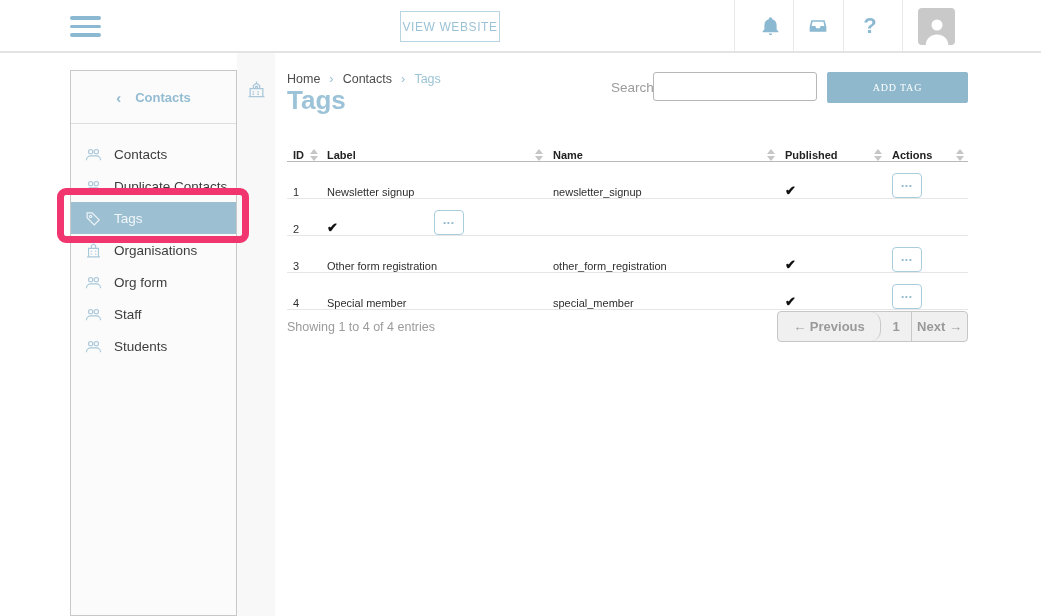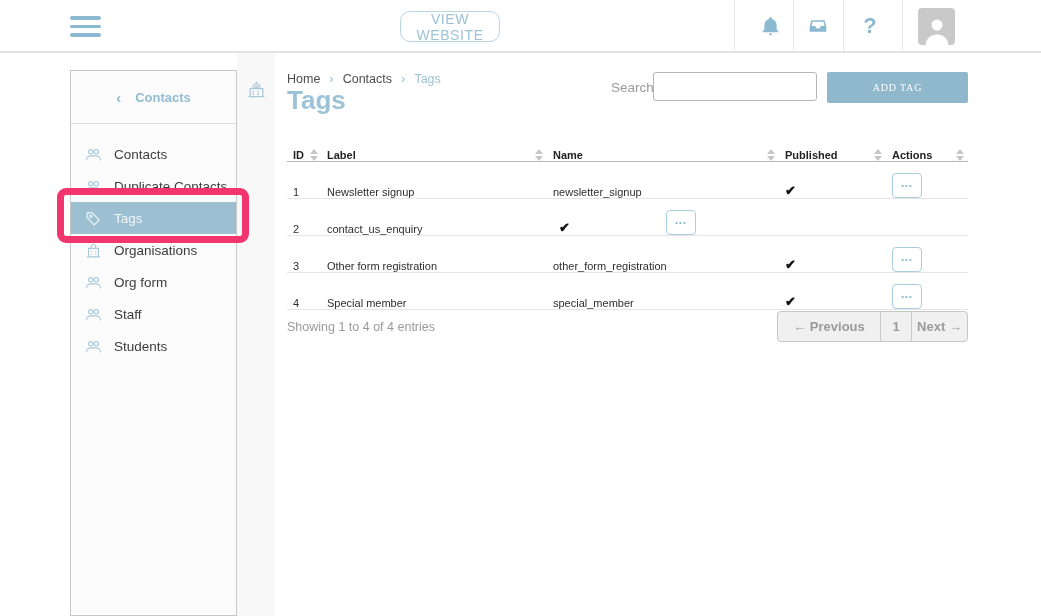--- a/index.html
+++ b/index.html
@@ -20,22 +20,22 @@
   .hamburger span { display:block; height:3.5px; background:#8cb9d2; border-radius:2px; margin-bottom:5px; }
   .logo { position:absolute; left:127px; top:0; height:53px; display:flex; align-items:center; }
   .logo-main { font-size:31px; font-weight:bold; color:#333b92; letter-spacing:-0.5px; }
   .logo-badge {
     width:44px; height:44px; margin-left:-4px; border-radius:50%;
     background:#d7df23; color:#333b92; font-size:26px; font-weight:bold;
     display:flex; align-items:center; justify-content:center; letter-spacing:-1px;
   }
   .view-website {
     position:absolute; left:400px; top:11px; width:100px; height:31px;
-    background:#fff; border:1px solid #b9d4e2; border-radius:10px;
-    color:#9cc2d6; font-size:14px; letter-spacing:0.6px; font-family:inherit;
+    background:#fff; border:1px solid #b9d4e2; border-radius:0;
+    color:#9cc2d6; font-size:12px; letter-spacing:0.6px; font-family:inherit;
     display:flex; align-items:center; justify-content:center; cursor:pointer;
   }
   .hdr-sep { position:absolute; top:0; width:1px; height:51px; background:#e8e8e8; }
   .hdr-icon { position:absolute; top:0; height:51px; display:flex; align-items:center; justify-content:center; cursor:pointer; }
   .hdr-icon svg { display:block; }
   .help-glyph { color:#8cb9d2; font-size:22px; font-weight:bold; }
   .avatar {
     position:absolute; left:918px; top:8px; width:37px; height:37px;
     background:#c9c9c9; border-radius:4px; overflow:hidden; cursor:pointer;
     display:flex; align-items:flex-end; justify-content:center;
@@ -112,21 +112,21 @@
   }
 
   
   .tbl-footer { position:absolute; left:12px; top:258px; width:681px; display:flex; align-items:center; justify-content:space-between; }
   .showing { font-size:12.5px; color:#9b9b9b; }
   .pager { display:flex; border:1px solid #c6c6c6; border-radius:4px; overflow:hidden; background:#f0f0f0; height:31px; }
   .pager > div {
     display:flex; align-items:center; justify-content:center;
     color:#9a9a9a; font-size:13px; font-weight:bold; cursor:pointer;
   }
-  .pg-prev { width:103px; border-right:1px solid #c9c9c9; }
+  .pg-prev { width:103px; border-right:1px solid #c9c9c9;border-radius:10px; }
   .pg-num { width:31px; border-right:1px solid #c9c9c9; }
   .pg-next { width:55px; }
 </style>
 </head>
 <body>
 
 <div class="header">
   <div class="hamburger">
     <span></span>
       <span></span>
@@ -293,21 +293,20 @@
       <div class="cell c-name">newsletter_signup</div>
       <div class="cell c-pub">
           <span class="check">✔</span>
         </div>
       <div class="cell c-act">
           <button class="actions-btn">•••</button>
         </div>
     </div>
     <div class="trow tbody-row">
       <div class="cell c-id">2</div>
-      <div class="cell c-name">contact_us_enquiry</div>
       <div class="cell c-pub">
           <span class="check">✔</span>
         </div>
       <div class="cell c-act">
           <button class="actions-btn">•••</button>
         </div>
     </div>
     <div class="trow tbody-row">
       <div class="cell c-id">3</div>
       <div class="cell c-label">Other form registration</div>

